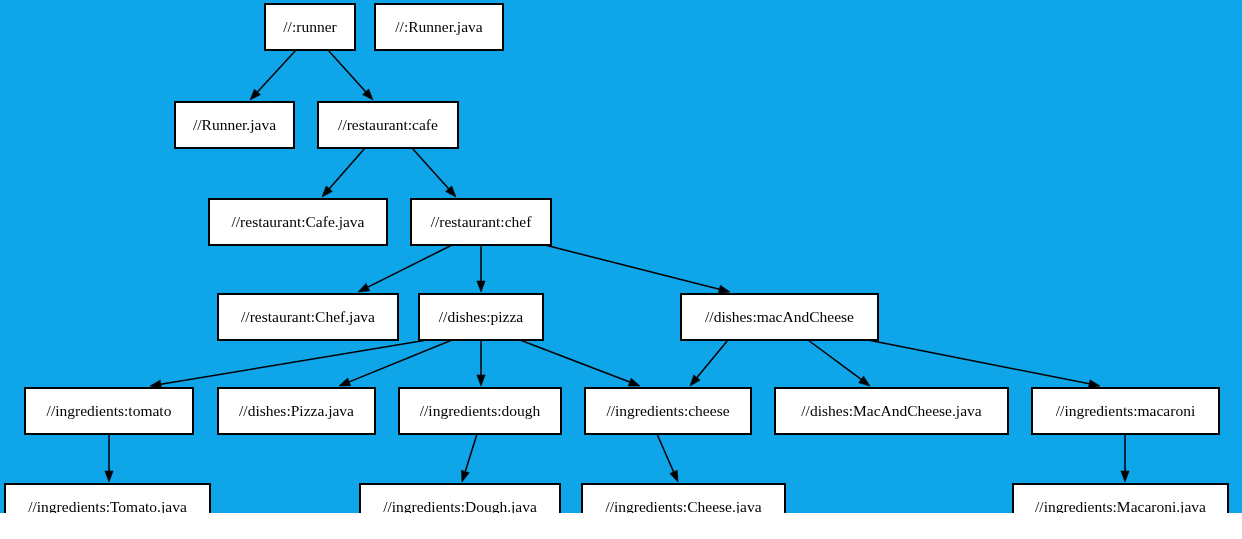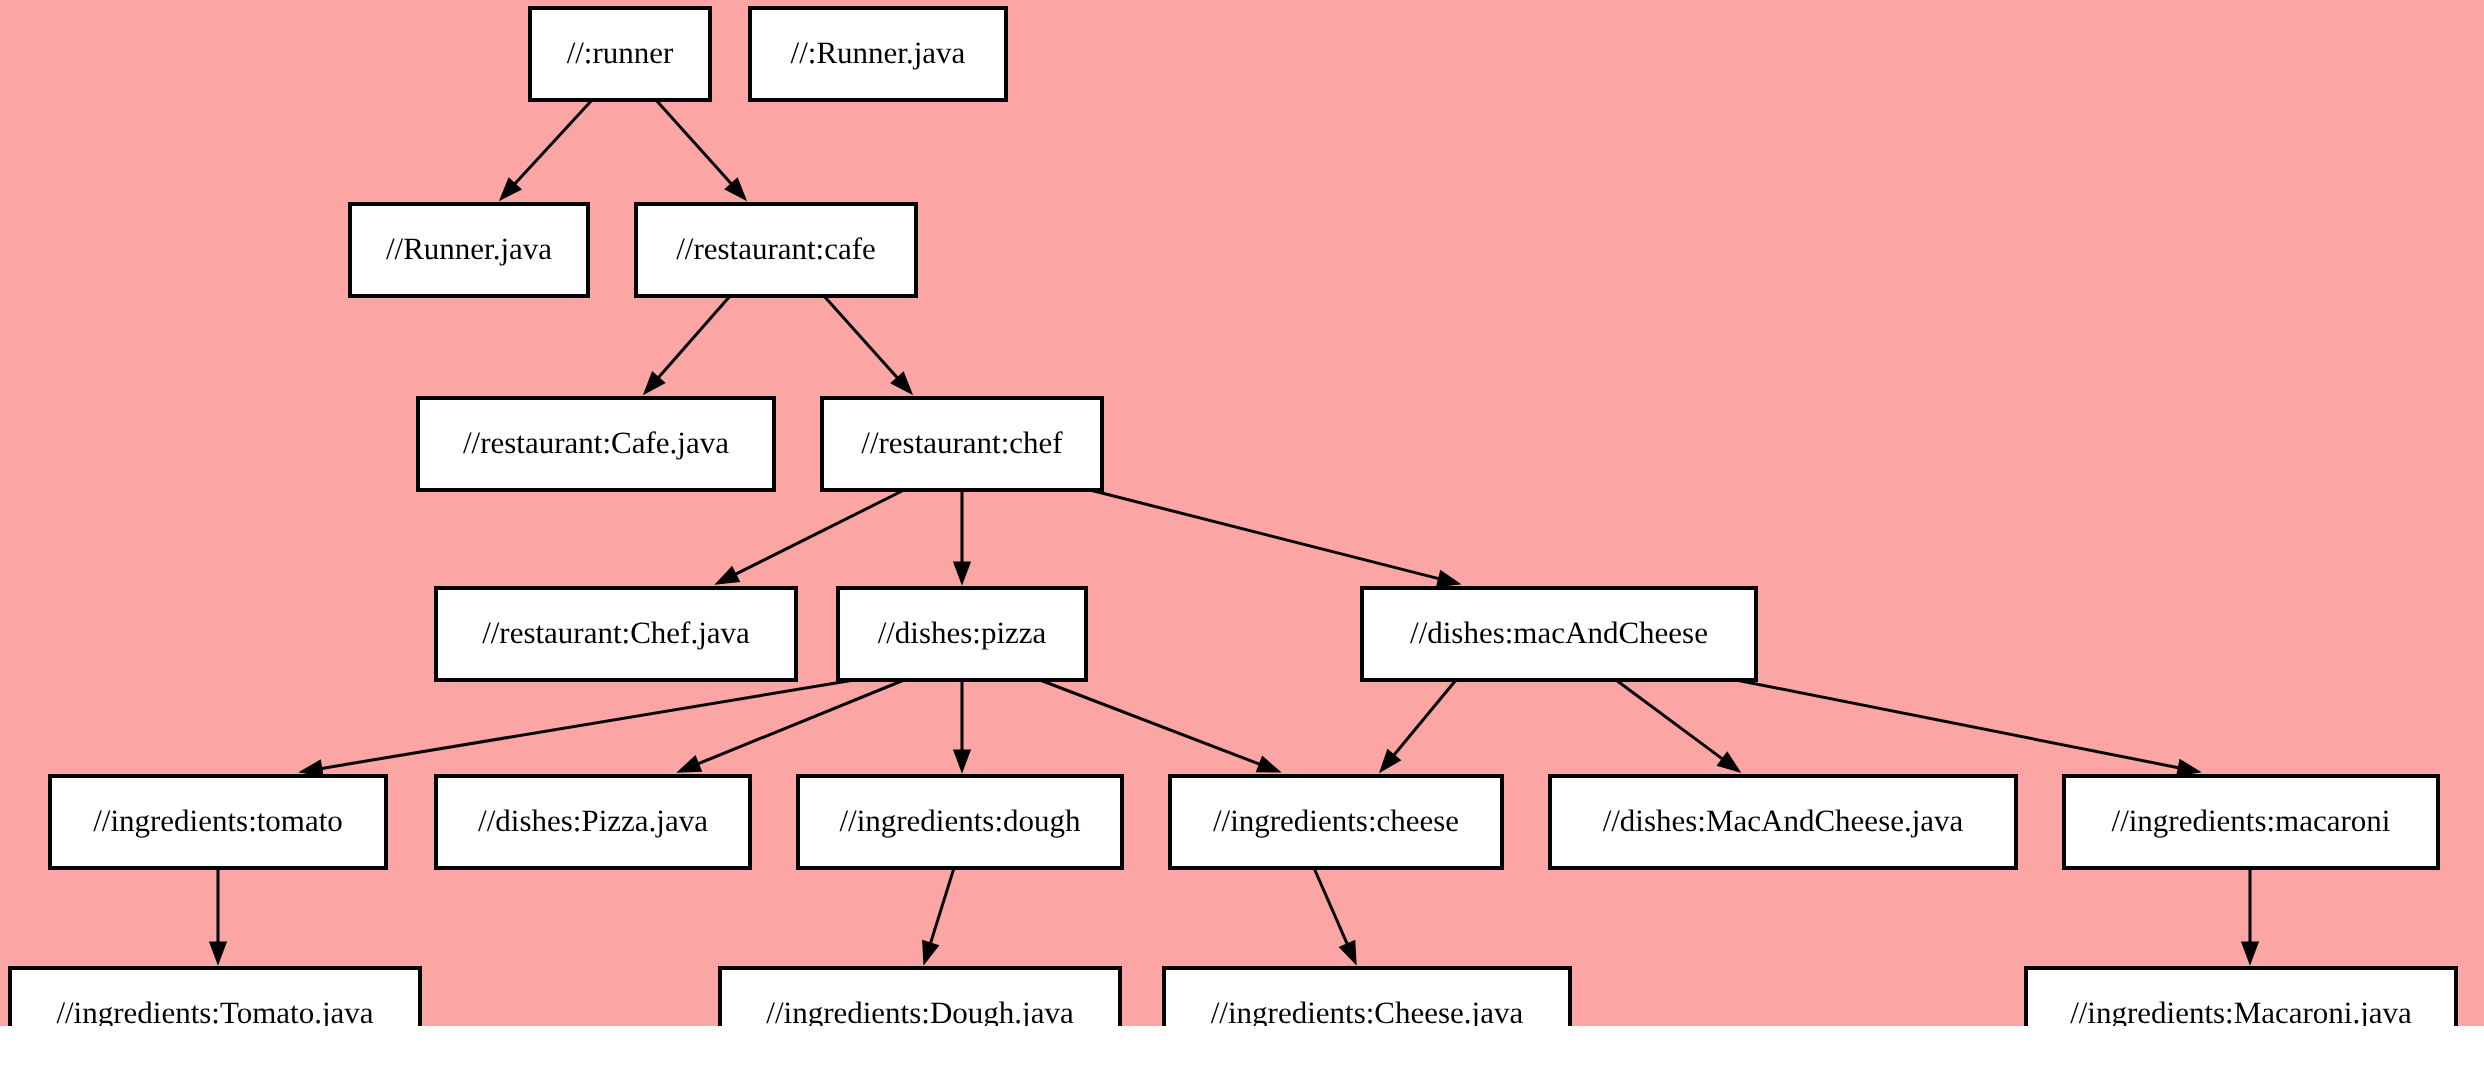--- a/index.html
+++ b/index.html
@@ -4,21 +4,21 @@
 <style>
   html, body {
     margin: 0;
     padding: 0;
     background: #ffffff;
   }
   #graph-canvas {
     position: relative;
     width: 1242px;
     height: 513px;
-    background: #fca5a5;
+    background: #0ea5e9;
     overflow: hidden;
     font-family: "Liberation Serif", "DejaVu Serif", serif;
     text-decoration: underline;
   }
   svg.graph-svg {
     position: absolute;
     top: 0;
     left: 0;
     width: 1242px;
     height: 539px;

